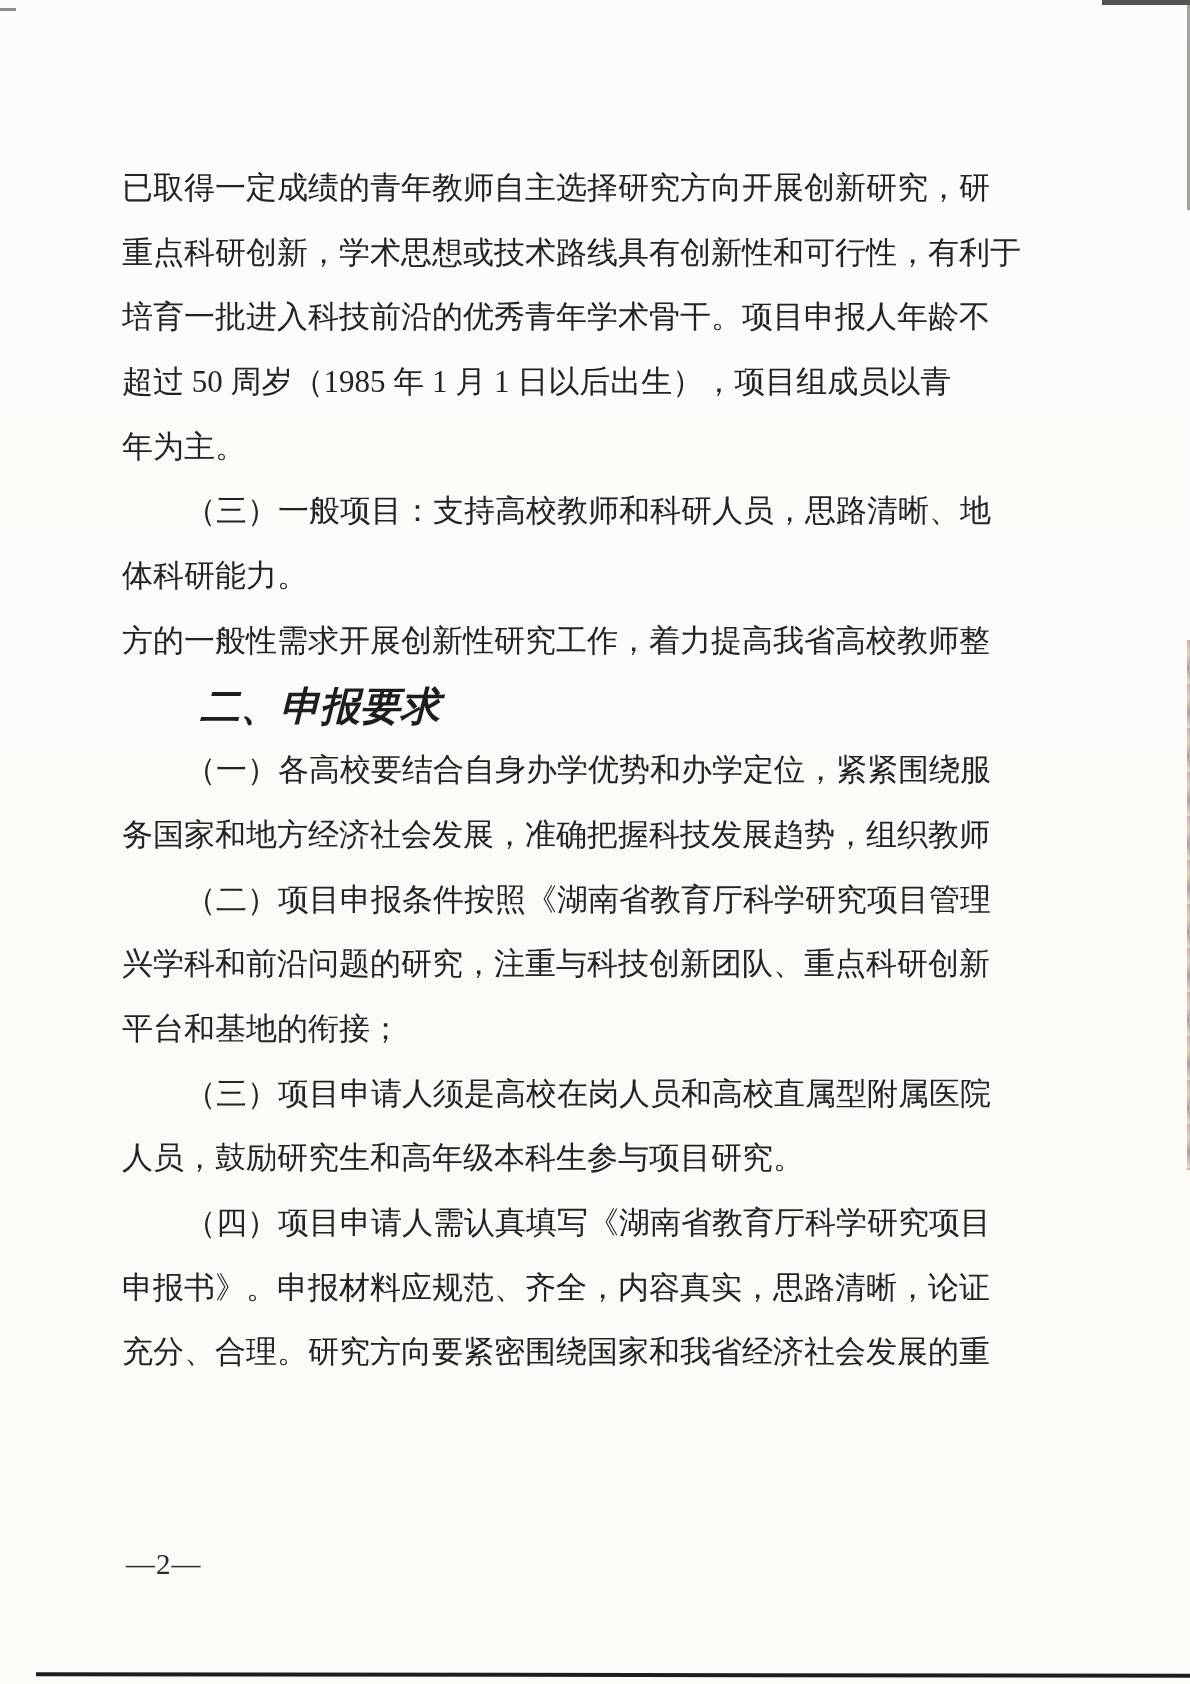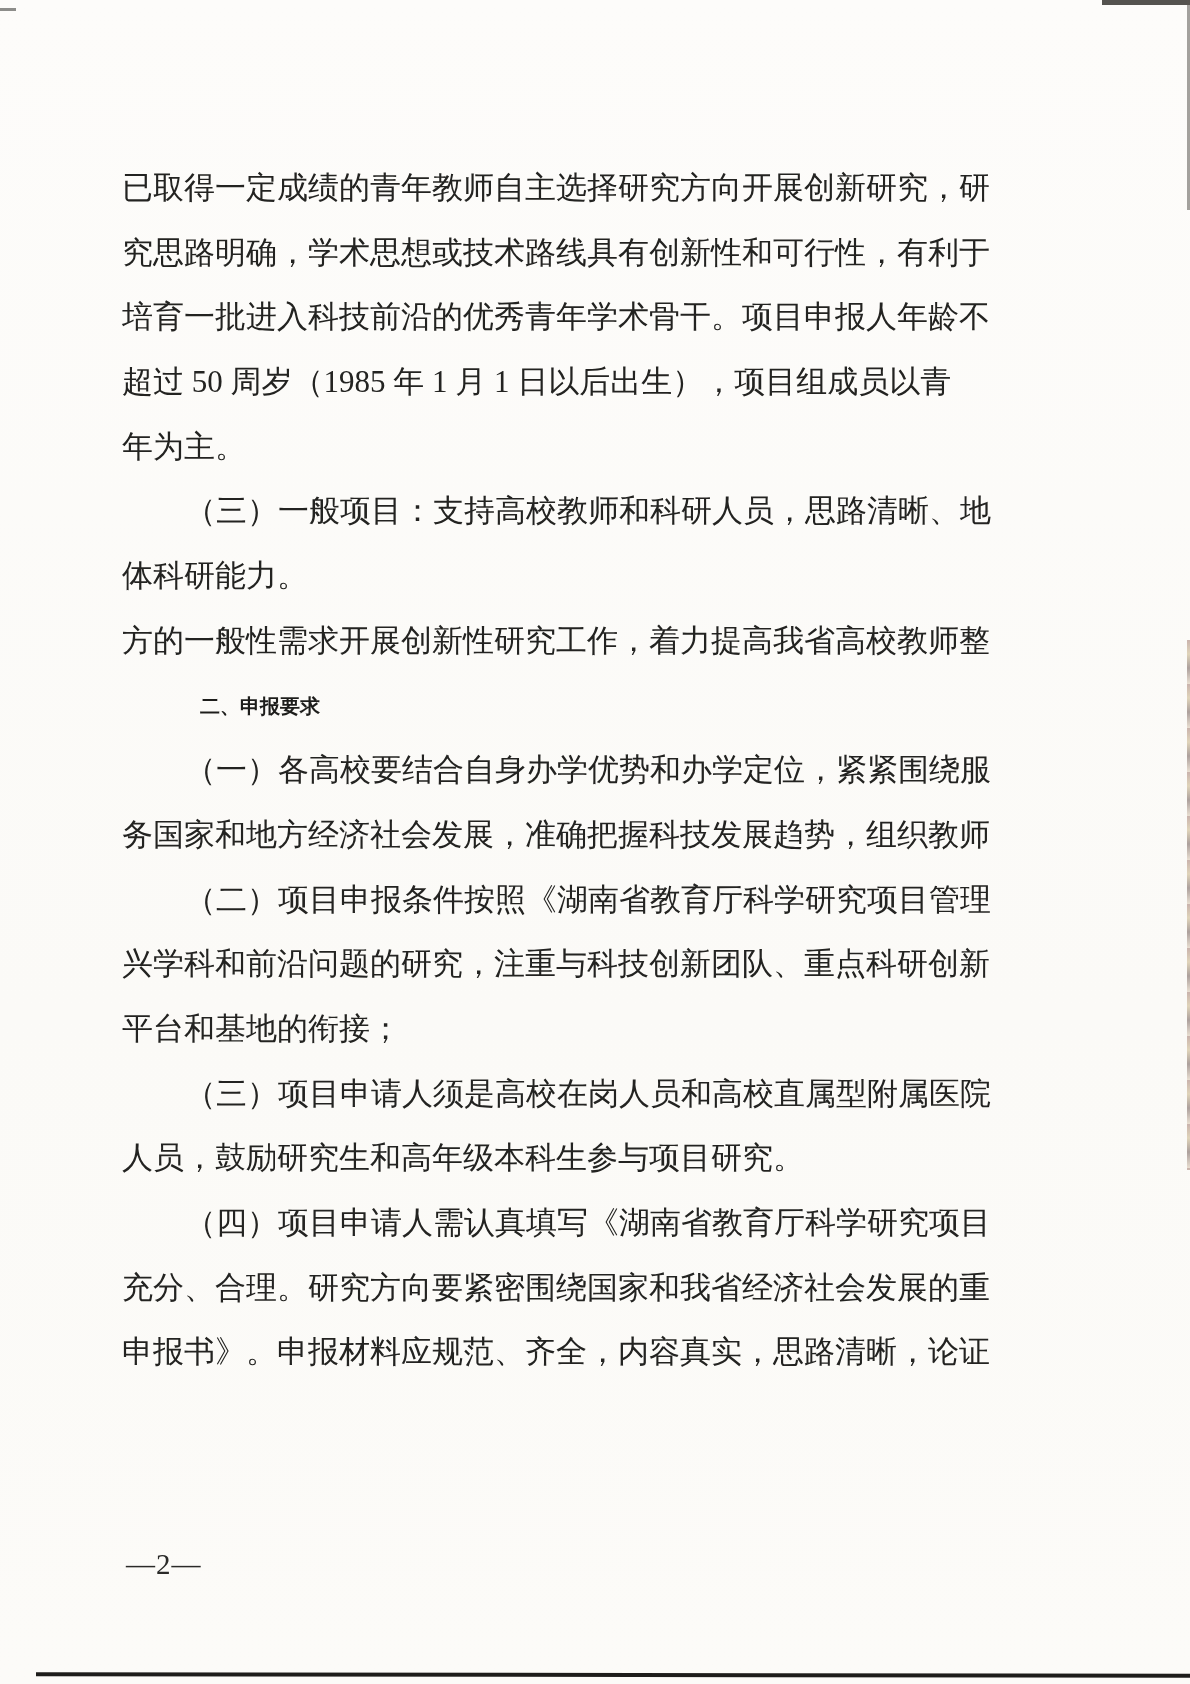--- a/index.html
+++ b/index.html
@@ -34,23 +34,24 @@
     letter-spacing: 0px;
     white-space: nowrap;
     color: #232321;
   }
   .line.indent {
     padding-left: 63px;
   }
   .line.heading {
     font-family: "Liberation Sans", "DejaVu Sans", sans-serif;
     font-weight: bold;
-    font-size: 20px;
+    font-size: 40px;
     padding-left: 78px;
     color: #1d1d1b;
+    font-style: italic;
   }
   .page-number {
     position: absolute;
     left: 126px;
     top: 1544px;
     font-size: 29px;
     line-height: 40px;
     color: #2a2a28;
     letter-spacing: 1px;
   }
@@ -103,38 +104,38 @@
     background: rgba(90, 85, 80, 0.55);
   }
 </style>
 </head>
 <body>
 
 <div class="page">
 
   <div class="textblock">
     <div class="line">已取得一定成绩的青年教师自主选择研究方向开展创新研究，研</div>
-    <div class="line">究思路明确，学术思想或技术路线具有创新性和可行性，有利于</div>
+    <div class="line">重点科研创新，学术思想或技术路线具有创新性和可行性，有利于</div>
     <div class="line">培育一批进入科技前沿的优秀青年学术骨干。项目申报人年龄不</div>
     <div class="line">超过 50 周岁（1985 年 1 月 1 日以后出生），项目组成员以青</div>
     <div class="line">年为主。</div>
     <div class="line indent">（三）一般项目：支持高校教师和科研人员，思路清晰、地</div>
     <div class="line">体科研能力。</div>
     <div class="line">方的一般性需求开展创新性研究工作，着力提高我省高校教师整</div>
     <div class="line heading">二、申报要求</div>
     <div class="line indent">（一）各高校要结合自身办学优势和办学定位，紧紧围绕服</div>
     <div class="line">务国家和地方经济社会发展，准确把握科技发展趋势，组织教师</div>
     <div class="line indent">（二）项目申报条件按照《湖南省教育厅科学研究项目管理</div>
     <div class="line">兴学科和前沿问题的研究，注重与科技创新团队、重点科研创新</div>
     <div class="line">平台和基地的衔接；</div>
     <div class="line indent">（三）项目申请人须是高校在岗人员和高校直属型附属医院</div>
     <div class="line">人员，鼓励研究生和高年级本科生参与项目研究。</div>
     <div class="line indent">（四）项目申请人需认真填写《湖南省教育厅科学研究项目</div>
+    <div class="line">申报书》。申报材料应规范、齐全，内容真实，思路清晰，论证</div>
     <div class="line">充分、合理。研究方向要紧密围绕国家和我省经济社会发展的重</div>
-    <div class="line">申报书》。申报材料应规范、齐全，内容真实，思路清晰，论证</div>
   </div>
 
   <div class="page-number">—2—</div>
 
   <div class="topleft-scan-mark"></div>
   <div class="topright-scan-mark"></div>
   <div class="right-edge-top"></div>
   <div class="right-edge-streak"></div>
   <div class="bottom-scan-edge"></div>
 

